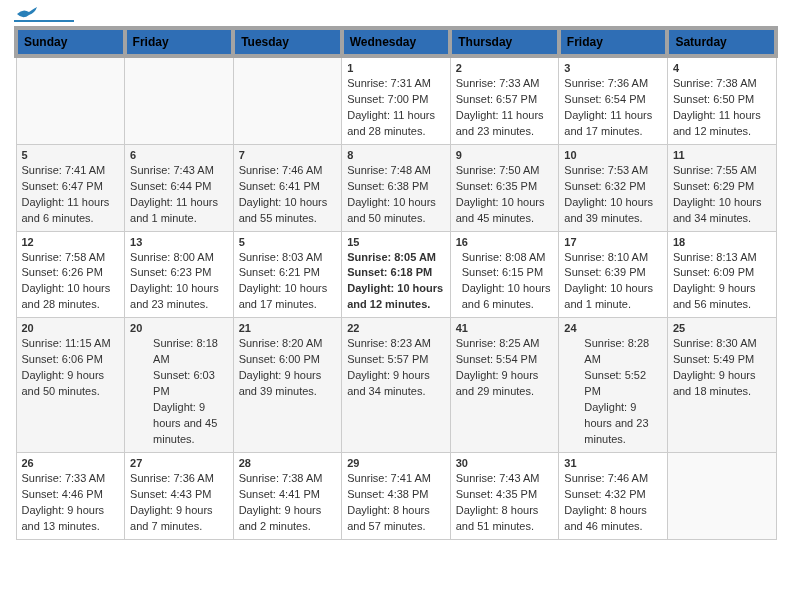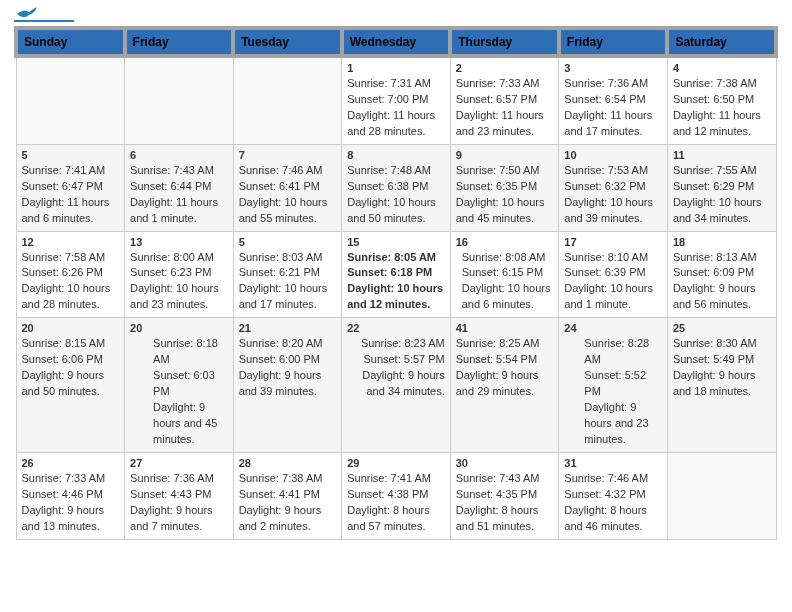--- a/index.html
+++ b/index.html
@@ -239,39 +239,39 @@
           <td>
             <span class="day-number">18</span>
             <div class="day-info" style="white-space: pre-line;">Sunrise: 8:13 AM
 Sunset: 6:09 PM
 Daylight: 9 hours and 56 minutes.</div>
           </td>
         </tr>
         <tr>
           <td>
             <span class="day-number">20</span>
-            <div class="day-info" style="white-space: pre-line;">Sunrise: 8:15 AM
+            <div class="day-info" style="white-space: pre-line;">Sunrise: 11:15 AM
 Sunset: 6:06 PM
 Daylight: 9 hours and 50 minutes.</div>
           </td>
           <td>
             <span class="day-number">20</span>
             <div class="day-info" style="white-space: pre-line; margin-left: 23px;">Sunrise: 8:18 AM
 Sunset: 6:03 PM
 Daylight: 9 hours and 45 minutes.</div>
           </td>
           <td>
             <span class="day-number">21</span>
             <div class="day-info" style="white-space: pre-line;">Sunrise: 8:20 AM
 Sunset: 6:00 PM
 Daylight: 9 hours and 39 minutes.</div>
           </td>
           <td>
             <span class="day-number">22</span>
-            <div class="day-info" style="white-space: pre-line; text-align: right;">Sunrise: 8:23 AM
+            <div class="day-info" style="white-space: pre-line;">Sunrise: 8:23 AM
 Sunset: 5:57 PM
 Daylight: 9 hours and 34 minutes.</div>
           </td>
           <td>
             <span class="day-number">41</span>
             <div class="day-info" style="white-space: pre-line;">Sunrise: 8:25 AM
 Sunset: 5:54 PM
 Daylight: 9 hours and 29 minutes.</div>
           </td>
           <td>

